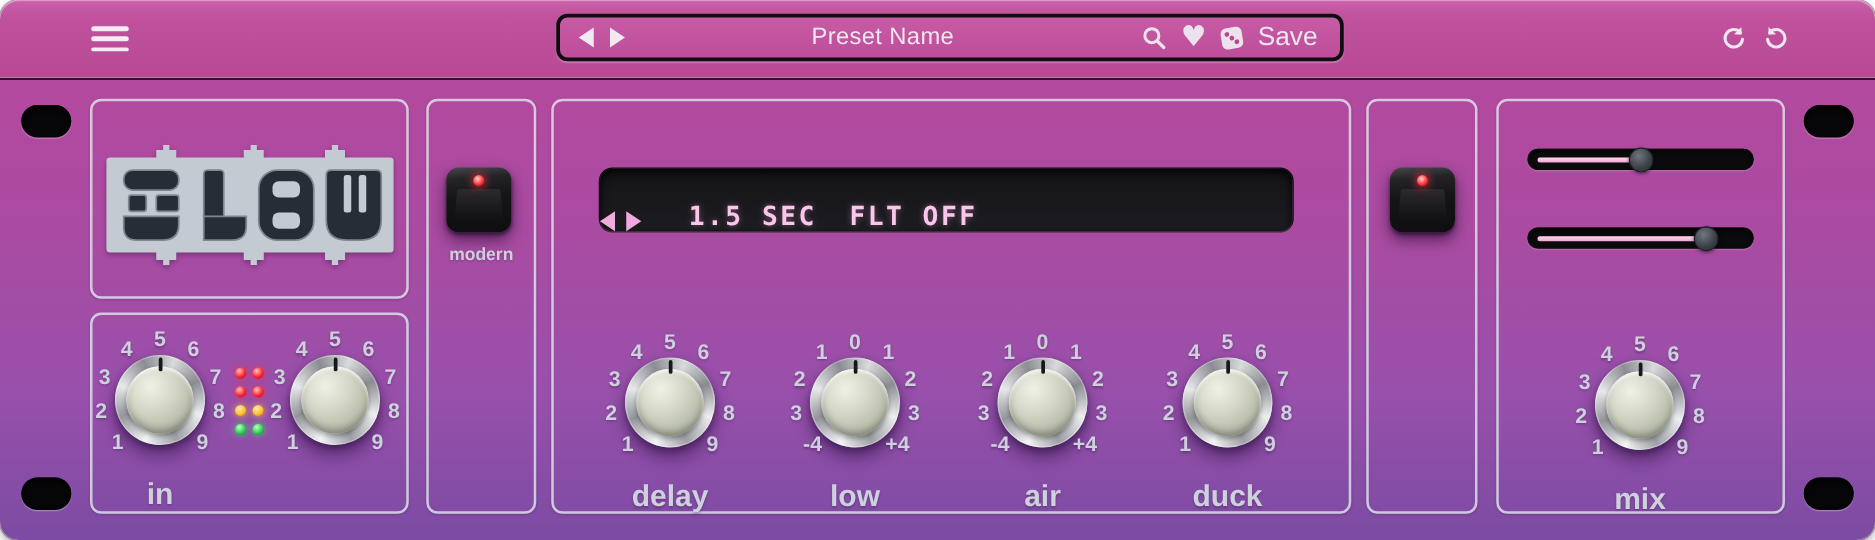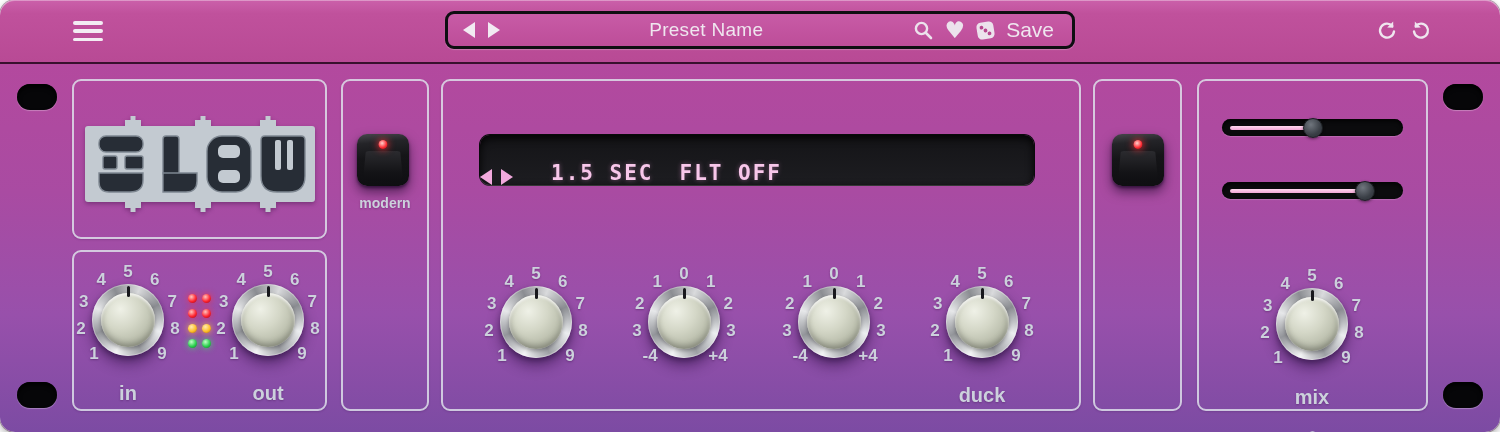--- a/index.html
+++ b/index.html
@@ -40,21 +40,21 @@
   
   .knob-unit{position:absolute;width:160px;height:160px;}
   .knob{position:absolute;left:44px;top:44px;width:72px;height:72px;border-radius:50%;cursor:pointer;
     background:conic-gradient(from 20deg,#d9dadc,#8a8c91 12%,#eceef0 25%,#9fa1a6 38%,#f3f4f5 50%,#94969b 63%,#e7e8ea 75%,#8b8d92 88%,#d9dadc);
     box-shadow:0 8px 14px rgba(25,5,45,.45),0 3px 5px rgba(25,5,45,.35),inset 0 0 0 1px rgba(255,255,255,.3);}
   .knob-face{position:absolute;inset:9px;border-radius:50%;
     background:radial-gradient(circle at 36% 30%,#eff1e7 0%,#d4d7c7 38%,#b5b9a7 72%,#9da18f 100%);
     box-shadow:inset 0 2px 3px rgba(255,255,255,.85),inset 0 -3px 6px rgba(0,0,0,.28),0 2px 4px rgba(0,0,0,.35);}
   .knob-pointer{position:absolute;left:calc(50% - 1.5px);top:2px;width:3px;height:11px;border-radius:2px;background:#17171c;z-index:2;}
   .scale-num{position:absolute;transform:translate(-50%,-50%);font-weight:700;font-size:17px;color:#ccd1dc;text-shadow:0 1px 2px rgba(50,10,60,.35);}
-  .knob-label{position:absolute;top:142px;left:0;width:100%;text-align:center;font-size:20px;font-weight:700;color:#ccd1dc;text-shadow:0 1px 2px rgba(50,10,60,.3);}
+  .knob-label{position:absolute;top:142px;left:0;width:100%;text-align:center;font-size:24px;font-weight:700;color:#ccd1dc;text-shadow:0 1px 2px rgba(50,10,60,.3);}
   .mix-label{display:flex;align-items:center;gap:21px;flex-direction:column;}
 
   
   .meter{position:absolute;left:188px;top:230px;display:grid;grid-template-columns:repeat(2,9px);gap:6px 5px;}
   .led{width:9px;height:9px;border-radius:50%;}
   .led--red{background:radial-gradient(circle at 38% 32%,#ffc4bd,#ff2531 55%,#97050f);box-shadow:0 0 6px rgba(255,45,65,.85);}
   .led--yellow{background:radial-gradient(circle at 38% 32%,#ffeab3,#ffbf2a 55%,#b06a00);box-shadow:0 0 6px rgba(255,190,50,.85);}
   .led--green{background:radial-gradient(circle at 38% 32%,#c0ffc8,#2bd04e 55%,#0a7a22);box-shadow:0 0 6px rgba(60,230,100,.85);}
 
   
@@ -219,21 +219,20 @@
           <span class="scale-num" style="left: 106.667px; top: 40.0895px;">6</span>
           <span class="scale-num" style="left: 124.346px; top: 61.6312px;">7</span>
           <span class="scale-num" style="left: 127.078px; top: 89.3643px;">8</span>
           <span class="scale-num" style="left: 113.941px; top: 113.941px;">9</span>
         </div>
       <div class="knob-unit" style="left:188px;top:176px">
         <div class="knob">
           <div class="knob-face"></div>
           <div class="knob-pointer"></div>
         </div>
-        <div class="knob-label">out</div>
       <span class="scale-num" style="left: 46.0589px; top: 113.941px;">1</span>
           <span class="scale-num" style="left: 32.9223px; top: 89.3643px;">2</span>
           <span class="scale-num" style="left: 35.6538px; top: 61.6312px;">3</span>
           <span class="scale-num" style="left: 53.3326px; top: 40.0895px;">4</span>
           <span class="scale-num" style="left: 80px; top: 32px;">5</span>
           <span class="scale-num" style="left: 106.667px; top: 40.0895px;">6</span>
           <span class="scale-num" style="left: 124.346px; top: 61.6312px;">7</span>
           <span class="scale-num" style="left: 127.078px; top: 89.3643px;">8</span>
           <span class="scale-num" style="left: 113.941px; top: 113.941px;">9</span>
         </div>
@@ -263,50 +262,53 @@
           </button>
         <span class="lcd-field lcd-f1">1.5 SEC</span>
         <span class="lcd-field lcd-f2">FLT OFF</span>
       </div>
 
       <div class="knob-unit" style="left:456px;top:178px">
         <div class="knob">
           <div class="knob-face"></div>
           <div class="knob-pointer"></div>
         </div>
+        <div class="knob-label">delay</div>
       <span class="scale-num" style="left: 46.0589px; top: 113.941px;">1</span>
           <span class="scale-num" style="left: 32.9223px; top: 89.3643px;">2</span>
           <span class="scale-num" style="left: 35.6538px; top: 61.6312px;">3</span>
           <span class="scale-num" style="left: 53.3326px; top: 40.0895px;">4</span>
           <span class="scale-num" style="left: 80px; top: 32px;">5</span>
           <span class="scale-num" style="left: 106.667px; top: 40.0895px;">6</span>
           <span class="scale-num" style="left: 124.346px; top: 61.6312px;">7</span>
           <span class="scale-num" style="left: 127.078px; top: 89.3643px;">8</span>
           <span class="scale-num" style="left: 113.941px; top: 113.941px;">9</span>
         </div>
       <div class="knob-unit" style="left:604px;top:178px">
         <div class="knob">
           <div class="knob-face"></div>
           <div class="knob-pointer"></div>
         </div>
+        <div class="knob-label">low</div>
       <span class="scale-num" style="left: 46.0589px; top: 113.941px;">-4</span>
           <span class="scale-num" style="left: 32.9223px; top: 89.3643px;">3</span>
           <span class="scale-num" style="left: 35.6538px; top: 61.6312px;">2</span>
           <span class="scale-num" style="left: 53.3326px; top: 40.0895px;">1</span>
           <span class="scale-num" style="left: 80px; top: 32px;">0</span>
           <span class="scale-num" style="left: 106.667px; top: 40.0895px;">1</span>
           <span class="scale-num" style="left: 124.346px; top: 61.6312px;">2</span>
           <span class="scale-num" style="left: 127.078px; top: 89.3643px;">3</span>
           <span class="scale-num" style="left: 113.941px; top: 113.941px;">+4</span>
         </div>
       <div class="knob-unit" style="left:754px;top:178px">
         <div class="knob">
           <div class="knob-face"></div>
           <div class="knob-pointer"></div>
         </div>
+        <div class="knob-label">air</div>
       <span class="scale-num" style="left: 46.0589px; top: 113.941px;">-4</span>
           <span class="scale-num" style="left: 32.9223px; top: 89.3643px;">3</span>
           <span class="scale-num" style="left: 35.6538px; top: 61.6312px;">2</span>
           <span class="scale-num" style="left: 53.3326px; top: 40.0895px;">1</span>
           <span class="scale-num" style="left: 80px; top: 32px;">0</span>
           <span class="scale-num" style="left: 106.667px; top: 40.0895px;">1</span>
           <span class="scale-num" style="left: 124.346px; top: 61.6312px;">2</span>
           <span class="scale-num" style="left: 127.078px; top: 89.3643px;">3</span>
           <span class="scale-num" style="left: 113.941px; top: 113.941px;">+4</span>
         </div>

